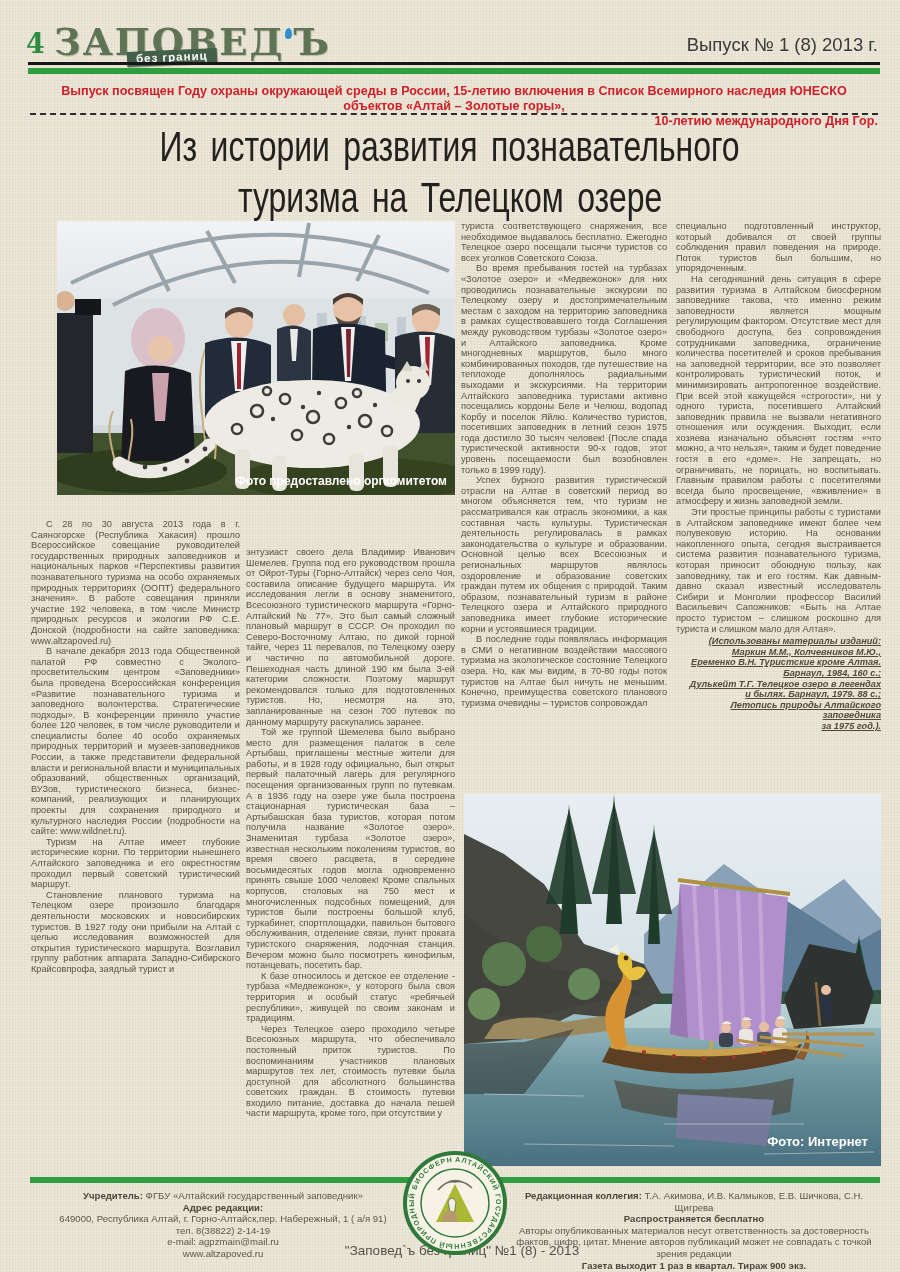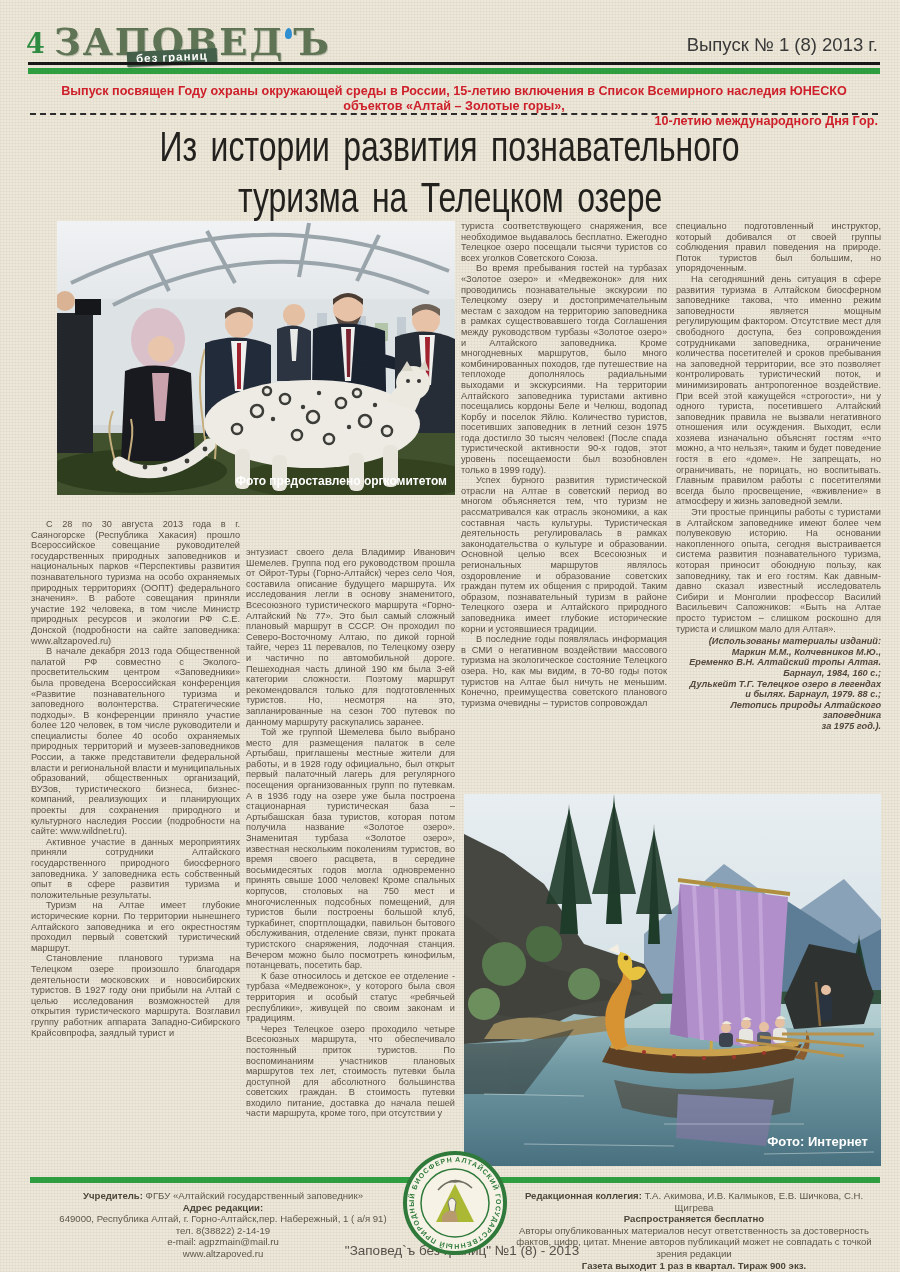--- a/index.html
+++ b/index.html
@@ -30,21 +30,21 @@
   .headline div{line-height:42px;}
   .headline span{display:inline-block; transform:scaleX(.76); transform-origin:50% 50%; font-size:42px; white-space:nowrap; word-spacing:6px;}
   
   .col{font-size:9.2px; line-height:10.6px; text-align:justify; overflow:hidden; color:#5a5044;}
   .col p{margin:0; text-indent:15px;}
   .col p.cont{text-indent:0;}
   #col1{left:31px; top:519px; width:209px; height:662px;}
   #col2{left:246px; top:519px; width:209px; height:662px;margin-top:28px;}
   #col3{left:461px; top:221px; width:206px; height:570px;}
   #col4{left:676px; top:221px; width:205px; height:570px;}
-  .bib{margin-top:2px; text-align:right; font-weight:bold; font-style:italic; color:#55493c;}
+  .bib{margin-top:2px; text-align:right; font-weight:bold; font-style:italic; color:#55493c;text-decoration:underline;}
   .bib div{text-indent:0;}
   
   .photo{display:block;}
   #photo1{left:57px; top:221px;}
   #photo2{left:464px; top:794px;}
   .caption{font-weight:bold; fill:#ffffff;}
   
   .f-line-green{left:30px; right:20px; top:1177px; height:6px; background:#2f9e41;}
   .footer-block{font-size:9.6px; line-height:11.6px; color:#5e574b;text-align:center;}
   .footer-block b{color:#4c463b;}
@@ -191,21 +191,20 @@
           <circle cx="130" cy="240" r="2.4"></circle>
           <circle cx="148" cy="228" r="2.4"></circle>
       </g>
     </g>
     <text class="caption" x="390" y="264" text-anchor="end" font-size="12">Фото предоставлено оргкомитетом</text>
   </svg>
 
   <div id="col1" class="abs col">
     <p>С 28 по 30 августа 2013 года в г. Саяногорске (Республика Хакасия) прошло Всероссийское совещание руководителей государственных природных заповедников и национальных парков «Перспективы развития познавательного туризма на особо охраняемых природных территориях (ООПТ) федерального значения». В работе совещания приняли участие 192 человека, в том числе Министр природных ресурсов и экологии РФ С.Е. Донской (подробности на сайте заповедника: www.altzapoved.ru)</p>
     <p>В начале декабря 2013 года Общественной палатой РФ совместно с Эколого-просветительским центром «Заповедники» была проведена Всероссийская конференция «Развитие познавательного туризма и заповедного волонтерства. Стратегические подходы». В конференции приняло участие более 120 человек, в том числе руководители и специалисты более 40 особо охраняемых природных территорий и музеев-заповедников России, а также представители федеральной власти и региональной власти и муниципальных образований, общественных организаций, ВУЗов, туристического бизнеса, бизнес-компаний, реализующих и планирующих проекты для сохранения природного и культурного наследия России (подробности на сайте: www.wildnet.ru).</p>
-    <p>Активное участие в данных мероприятиях приняли сотрудники Алтайского государственного природного биосферного заповедника. У заповедника есть собственный опыт в сфере развития туризма и положительные результаты.</p>
     <p>Туризм на Алтае имеет глубокие исторические корни. По территории нынешнего Алтайского заповедника и его окрестностям проходил первый советский туристический маршрут.</p>
     <p>Становление планового туризма на Телецком озере произошло благодаря деятельности московских и новосибирских туристов. В 1927 году они прибыли на Алтай с целью исследования возможностей для открытия туристического маршрута. Возглавил группу работник аппарата Западно-Сибирского Крайсовпрофа, заядлый турист и</p>
   </div>
   <div id="col2" class="abs col">
     <p class="cont">энтузиаст своего дела  Владимир Иванович Шемелев.  Группа под его руководством прошла от Ойрот-Туры (Горно-Алтайск) через село Чоя, составила описание будущего маршрута. Их исследования легли в основу знаменитого, Всесоюзного туристического маршрута «Горно-Алтайский № 77». Это был самый сложный плановый маршрут в СССР. Он проходил по Северо-Восточному Алтаю, по дикой горной тайге, через 11 перевалов, по Телецкому озеру и частично по автомобильной дороге. Пешеходная часть длиной 190 км была 3-ей категории сложности. Поэтому маршрут рекомендовался только для подготовленных туристов. Но, несмотря на это, запланированные на сезон 700 путевок по данному маршруту раскупались заранее.</p>
     <p>Той же группой Шемелева было выбрано место для размещения палаток в селе Артыбаш, приглашены местные жители для работы, и в 1928 году официально, был открыт первый палаточный лагерь для регулярного посещения организованных групп по путевкам. А в 1936 году на озере уже была построена стационарная туристическая база – Артыбашская база туристов, которая потом получила название «Золотое озеро». Знаменитая турбаза «Золотое озеро», известная нескольким поколениям туристов, во время своего расцвета, в  середине восьмидесятых годов могла одновременно принять свыше 1000 человек! Кроме спальных корпусов, столовых на 750 мест и многочисленных подсобных помещений, для туристов были построены большой клуб, туркабинет, спортплощадки, павильон бытового обслуживания, отделение связи, пункт проката туристского снаряжения, лодочная станция. Вечером можно было посмотреть кинофильм, потанцевать, посетить бар.</p>
     <p>К базе относилось и детское ее отделение - турбаза «Медвежонок», у которого была своя территория и особый статус «ребячьей республики», живущей по своим законам и традициям.</p>
     <p>Через Телецкое озеро проходило четыре Всесоюзных маршрута, что обеспечивало постоянный приток туристов. По воспоминаниям участников плановых маршрутов тех лет, стоимость путевки была доступной для абсолютного большинства советских граждан. В стоимость путевки входило питание, доставка до начала пешей части маршрута, кроме того, при отсутствии у</p>
   </div>
   <div id="col3" class="abs col">
@@ -214,21 +213,21 @@
     <p>Успех бурного развития туристической отрасли на Алтае в советский период во многом объясняется тем, что туризм не рассматривался как отрасль экономики, а как составная часть культуры.   Туристическая деятельность регулировалась в рамках законодательства о культуре и образовании. Основной целью всех Всесоюзных и региональных маршрутов являлось оздоровление и образование советских граждан путем их общения с природой. Таким образом, познавательный туризм в районе Телецкого озера и Алтайского природного заповедника имеет глубокие исторические корни и устоявшиеся традиции.</p>
     <p>В последние годы появлялась информация в СМИ о негативном воздействии массового туризма на экологическое состояние Телецкого озера. Но, как мы видим, в 70-80 годы поток туристов на Алтае был ничуть не меньшим. Конечно, преимущества советского планового туризма очевидны – туристов сопровождал</p>
   </div>
   <div id="col4" class="abs col">
     <p class="cont">специально подготовленный инструктор, который добивался от своей группы соблюдения правил поведения на природе. Поток туристов был большим, но упорядоченным.</p>
     <p>На сегодняшний день ситуация в сфере развития туризма в Алтайском биосферном заповеднике такова, что именно режим заповедности является мощным регулирующим фактором. Отсутствие мест для свободного доступа, без сопровождения сотрудниками заповедника, ограничение количества посетителей и сроков пребывания на заповедной территории, все это позволяет контролировать туристический поток, и минимизировать антропогенное воздействие. При всей этой кажущейся «строгости», ни у одного туриста, посетившего Алтайский заповедник правила не вызвали негативного отношения или осуждения. Выходит, если хозяева изначально объяснят гостям «что можно, а что нельзя», таким и будет поведение гостя в его «доме». Не запрещать, но ограничивать, не порицать, но воспитывать. Главным правилом работы с посетителями всегда было просвещение, «вживление» в атмосферу и жизнь заповедной земли.</p>
     <p>Эти простые принципы работы с туристами в Алтайском заповеднике имеют более чем полувековую историю. На основании накопленного опыта, сегодня выстраивается система развития познавательного туризма, которая приносит обоюдную пользу, как заповеднику, так и его гостям. Как давным-давно сказал известный исследователь Сибири и Монголии профессор Василий Васильевич Сапожников: «Быть на Алтае просто туристом – слишком роскошно для туриста и слишком мало для Алтая».</p>
     <div class="bib">
       <div>(Использованы материалы изданий:</div>
       <div>Маркин М.М., Колчевников М.Ю.,</div>
-      <div>Еременко В.Н. Алтайский тропы Алтая.</div>
+      <div>Еременко В.Н. Туристские кроме Алтая.</div>
       <div>Барнаул, 1984, 160 с.;</div>
       <div>Дулькейт Т.Г. Телецкое озеро в легендах</div>
       <div>и былях. Барнаул, 1979. 88 с.;</div>
       <div>Летопись природы Алтайского заповедника</div>
       <div>за 1975 год.).</div>
     </div>
   </div>
 
   <svg id="photo2" class="abs photo" width="417" height="372" viewBox="0 0 417 372">
     <defs>

